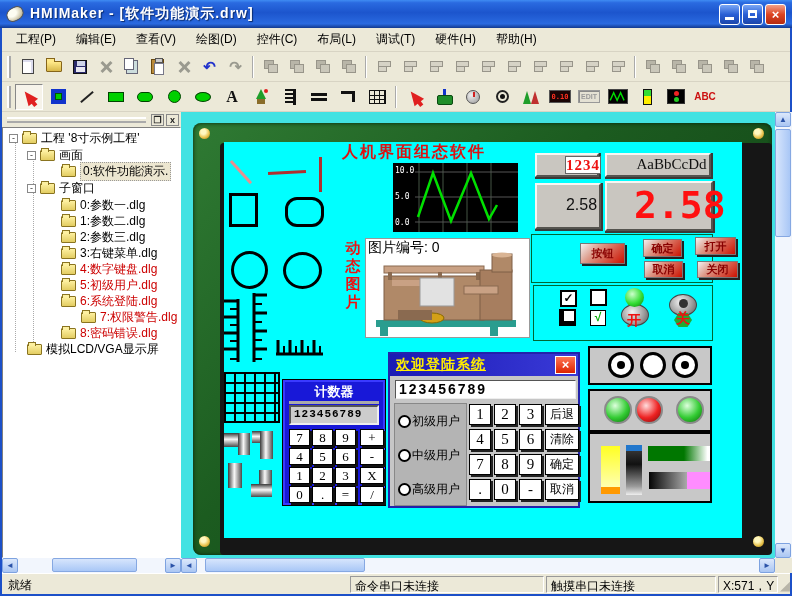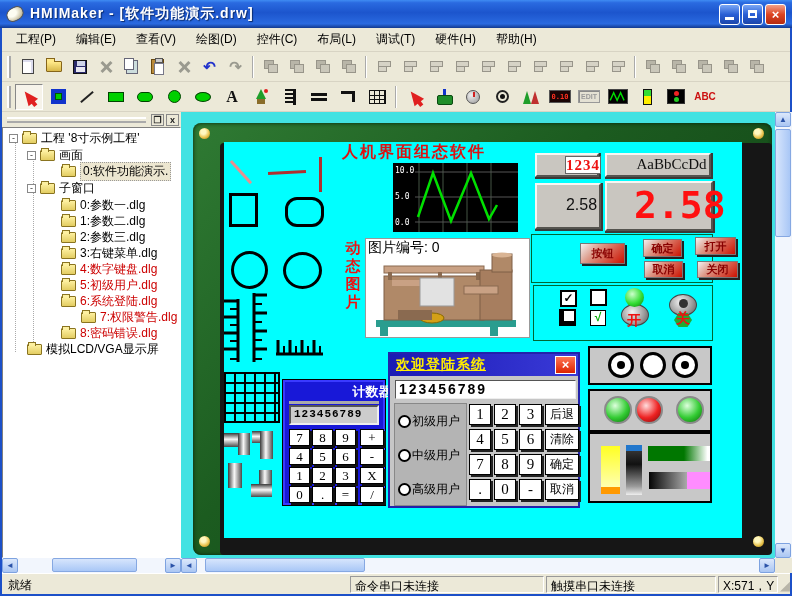--- a/index.html
+++ b/index.html
@@ -193,21 +193,21 @@
     clip-path:polygon(25% 0,75% 0,100% 50%,75% 100%,25% 100%,0 50%); }
 
   .dyn-label { position:absolute; left:119px; top:97px; width:20px; color:#ee1111; font-weight:bold; font-size:15px;
     line-height:18px; word-break:break-all; text-align:center; }
   .picbox { position:absolute; left:141px; top:96px; width:165px; height:100px; background:#fff; border:1px solid #999; }
   .picbox .caption { position:absolute; left:2px; top:0px; font-size:14px; color:#000; }
 
   .counter { position:absolute; left:59px; top:238px; width:102px; height:125px; background:#1818d8;
     border:2px solid #3a3aff; box-shadow:0 0 0 1px #000; }
   .counter .ctitle { position:absolute; left:0; top:1px; width:100%; text-align:center; color:#fff;
-    font-weight:bold; font-size:13px;margin-left:38px; }
+    font-weight:bold; font-size:13px; }
   .counter .strip { position:absolute; left:4px; top:19px; width:90px; height:3px; background:#aaa; }
   .counter .cdisplay { position:absolute; left:4px; top:23px; width:90px; height:20px; background:#ccc;
     border:2px solid; border-color:#555 #eee #eee #555; font-family:"Liberation Mono",monospace; font-weight:bold;
     font-size:11px; letter-spacing:1px; line-height:15px; padding-left:3px; color:#000; }
   .ckey { position:absolute; background:#fff; border:1px solid #000; box-shadow:2px 2px 0 #111;
     font-family:"Liberation Serif",serif; font-size:13px; text-align:center; line-height:15px; color:#000; }
 
   .login { position:absolute; left:164px; top:210px; width:192px; height:156px; background:#c6c6c6; border:2px solid #2222aa; }
   .login .ltitle { position:absolute; left:0; top:0; width:100%; height:22px;
     background:linear-gradient(90deg,#1a1ab4,#3a3ad8); color:#ffee00; font-weight:bold; font-size:14px;

